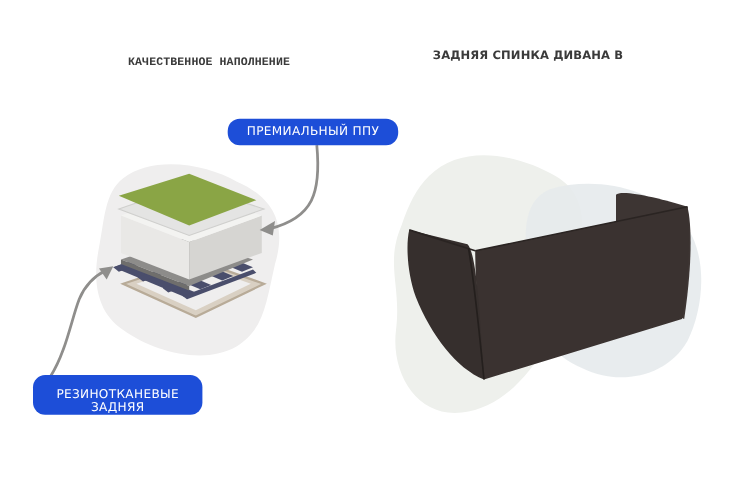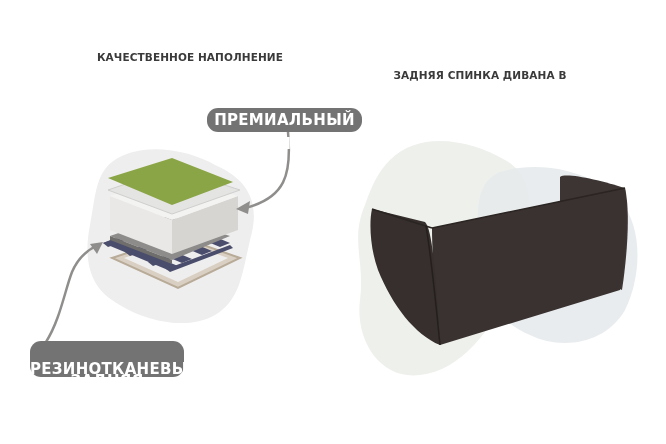--- a/index.html
+++ b/index.html
@@ -1,22 +1,22 @@
 <!DOCTYPE html>
 <html><head>
   <meta charset="utf-8">
   <style>
     html, body { margin:0; padding:0; background:#ffffff; }
     body { width:666px; height:444px; position:relative; overflow:hidden; font-family:"DejaVu Sans", sans-serif; }
     .heading { position:absolute; font-size:10.5px; font-weight:bold; color:#3a3a3a; text-align:center; letter-spacing:0.1px; line-height:13px; }
-    #h-left { left:60px; top:51px; width:260px; }
-    #h-right { left:380px; top:69px; width:200px; }
-    .pill { position:absolute; background:#737373; color:#ffffff; font-size:15px; font-weight:bold; text-align:center; border-radius:11px; letter-spacing:0.3px; }
+    #h-left { left:60px; top:51px; width:260px;font-family:Liberation Mono, monospace; }
+    #h-right { left:380px; top:45px; width:200px; }
+    .pill { position:absolute; background:#1d4ed8; color:#ffffff; font-size:11px; font-weight:normal; text-align:center; border-radius:11px; letter-spacing:0.3px; }
     #pill-ppu { left:207px; top:108px; width:155px; height:24px; line-height:24px; }
-    #pill-belts { left:30px; top:341px; width:154px; height:36px; line-height:12px; padding-top:22px; box-sizing:border-box; }
+    #pill-belts { left:30px; top:341px; width:154px; height:36px; line-height:12px; padding-top:12px; box-sizing:border-box; }
     svg.art { position:absolute; left:0; top:0; }
   </style>
 </head>
 <body>
 
 <svg class="art" width="666" height="444" viewBox="0 0 666 444">
 
   <path d="M112,162 C140,140 190,150 215,165 C245,178 262,200 250,240 C242,275 240,300 215,315 C185,332 140,320 112,300 C85,282 85,250 90,225 C95,200 95,175 112,162 Z" fill="#efeeee"></path>
 
   <path d="M390,160 C420,130 470,140 505,160 C540,180 530,220 520,260 C505,310 470,370 420,375 C380,380 355,340 360,300 C365,260 350,240 365,205 C372,185 378,172 390,160 Z" fill="#eef0ec"></path>

